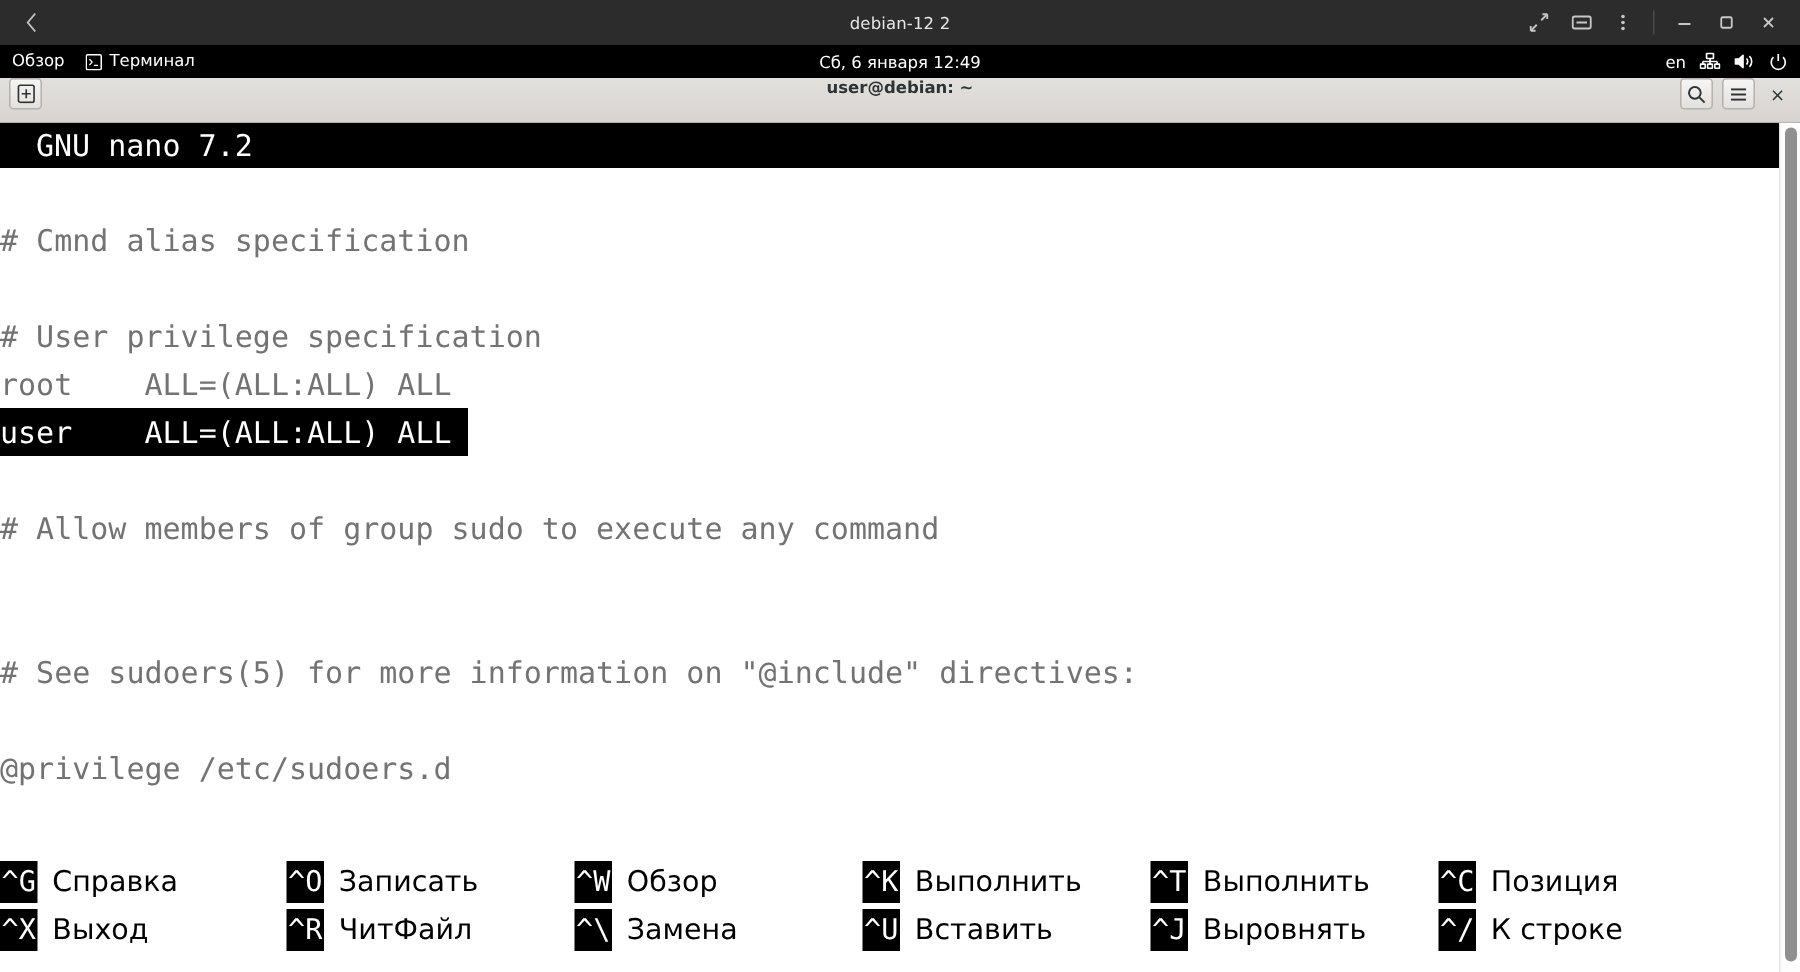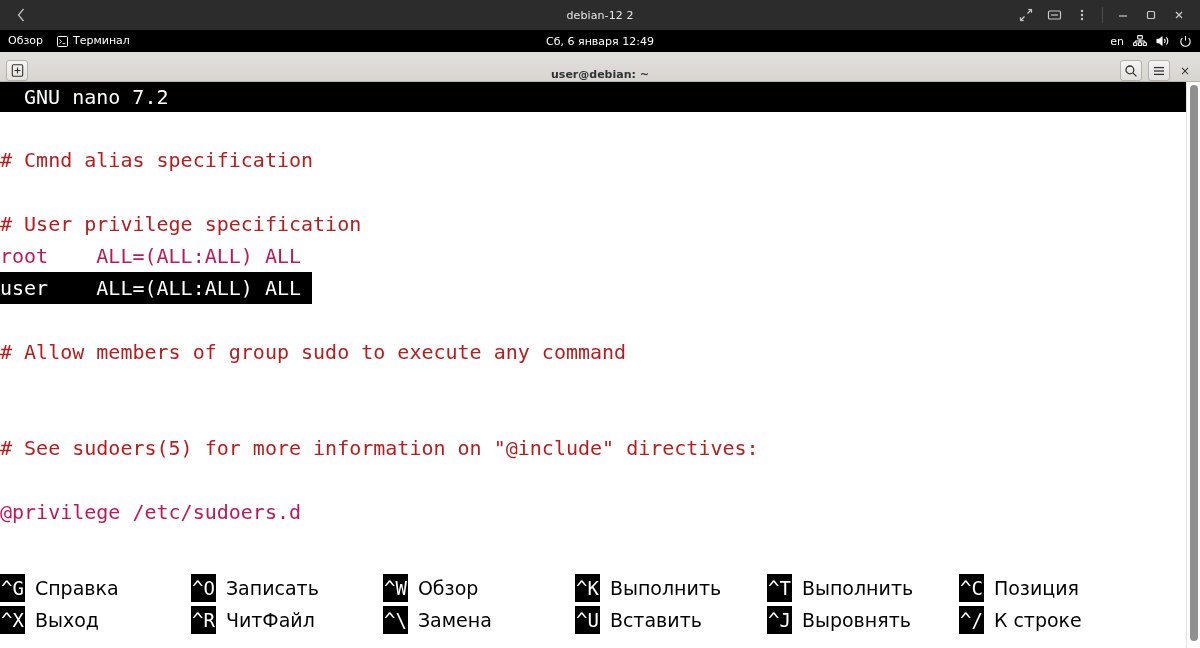--- a/index.html
+++ b/index.html
@@ -123,21 +123,21 @@
 
   
   .term-headerbar {
     position: absolute;
     left: 0; top: 52px;
     width: 1200px; height: 30px;
     background: linear-gradient(to bottom, #e2e0dd, #d8d5d1);
     border-bottom: 1px solid #b9b5b0;
     box-sizing: border-box;
     display: flex;
-    align-items: flex-end;
+    align-items: flex-start;
     padding: 0 6px;
   }
   .hb-title {
     position: absolute;
     left: 0; right: 0;
     text-align: center;
     font-size: 11px;
     color: #2e3436;
     font-family: "DejaVu Sans", sans-serif;
     font-weight: bold;
@@ -208,25 +208,25 @@
     background: #ffffff;
     font-family: "DejaVu Sans Mono", monospace;
     font-size: 20px;
   }
   .code-line {
     position: absolute;
     left: 0;
     height: 32px;
     line-height: 32px;
     white-space: pre;
-    color: #be185d;
+    color: #737373;
     font-family: "DejaVu Sans Mono", monospace;
     font-size: 20px;
   }
-  .code-line.comment { color: #b91c1c; }
+  .code-line.comment { color: #737373; }
   .code-line.cursorline {
     background: #000000;
     color: #ffffff;
     display: inline-block;
     padding-right: 11px;
   }
 
   
   .nano-help {
     position: absolute;

